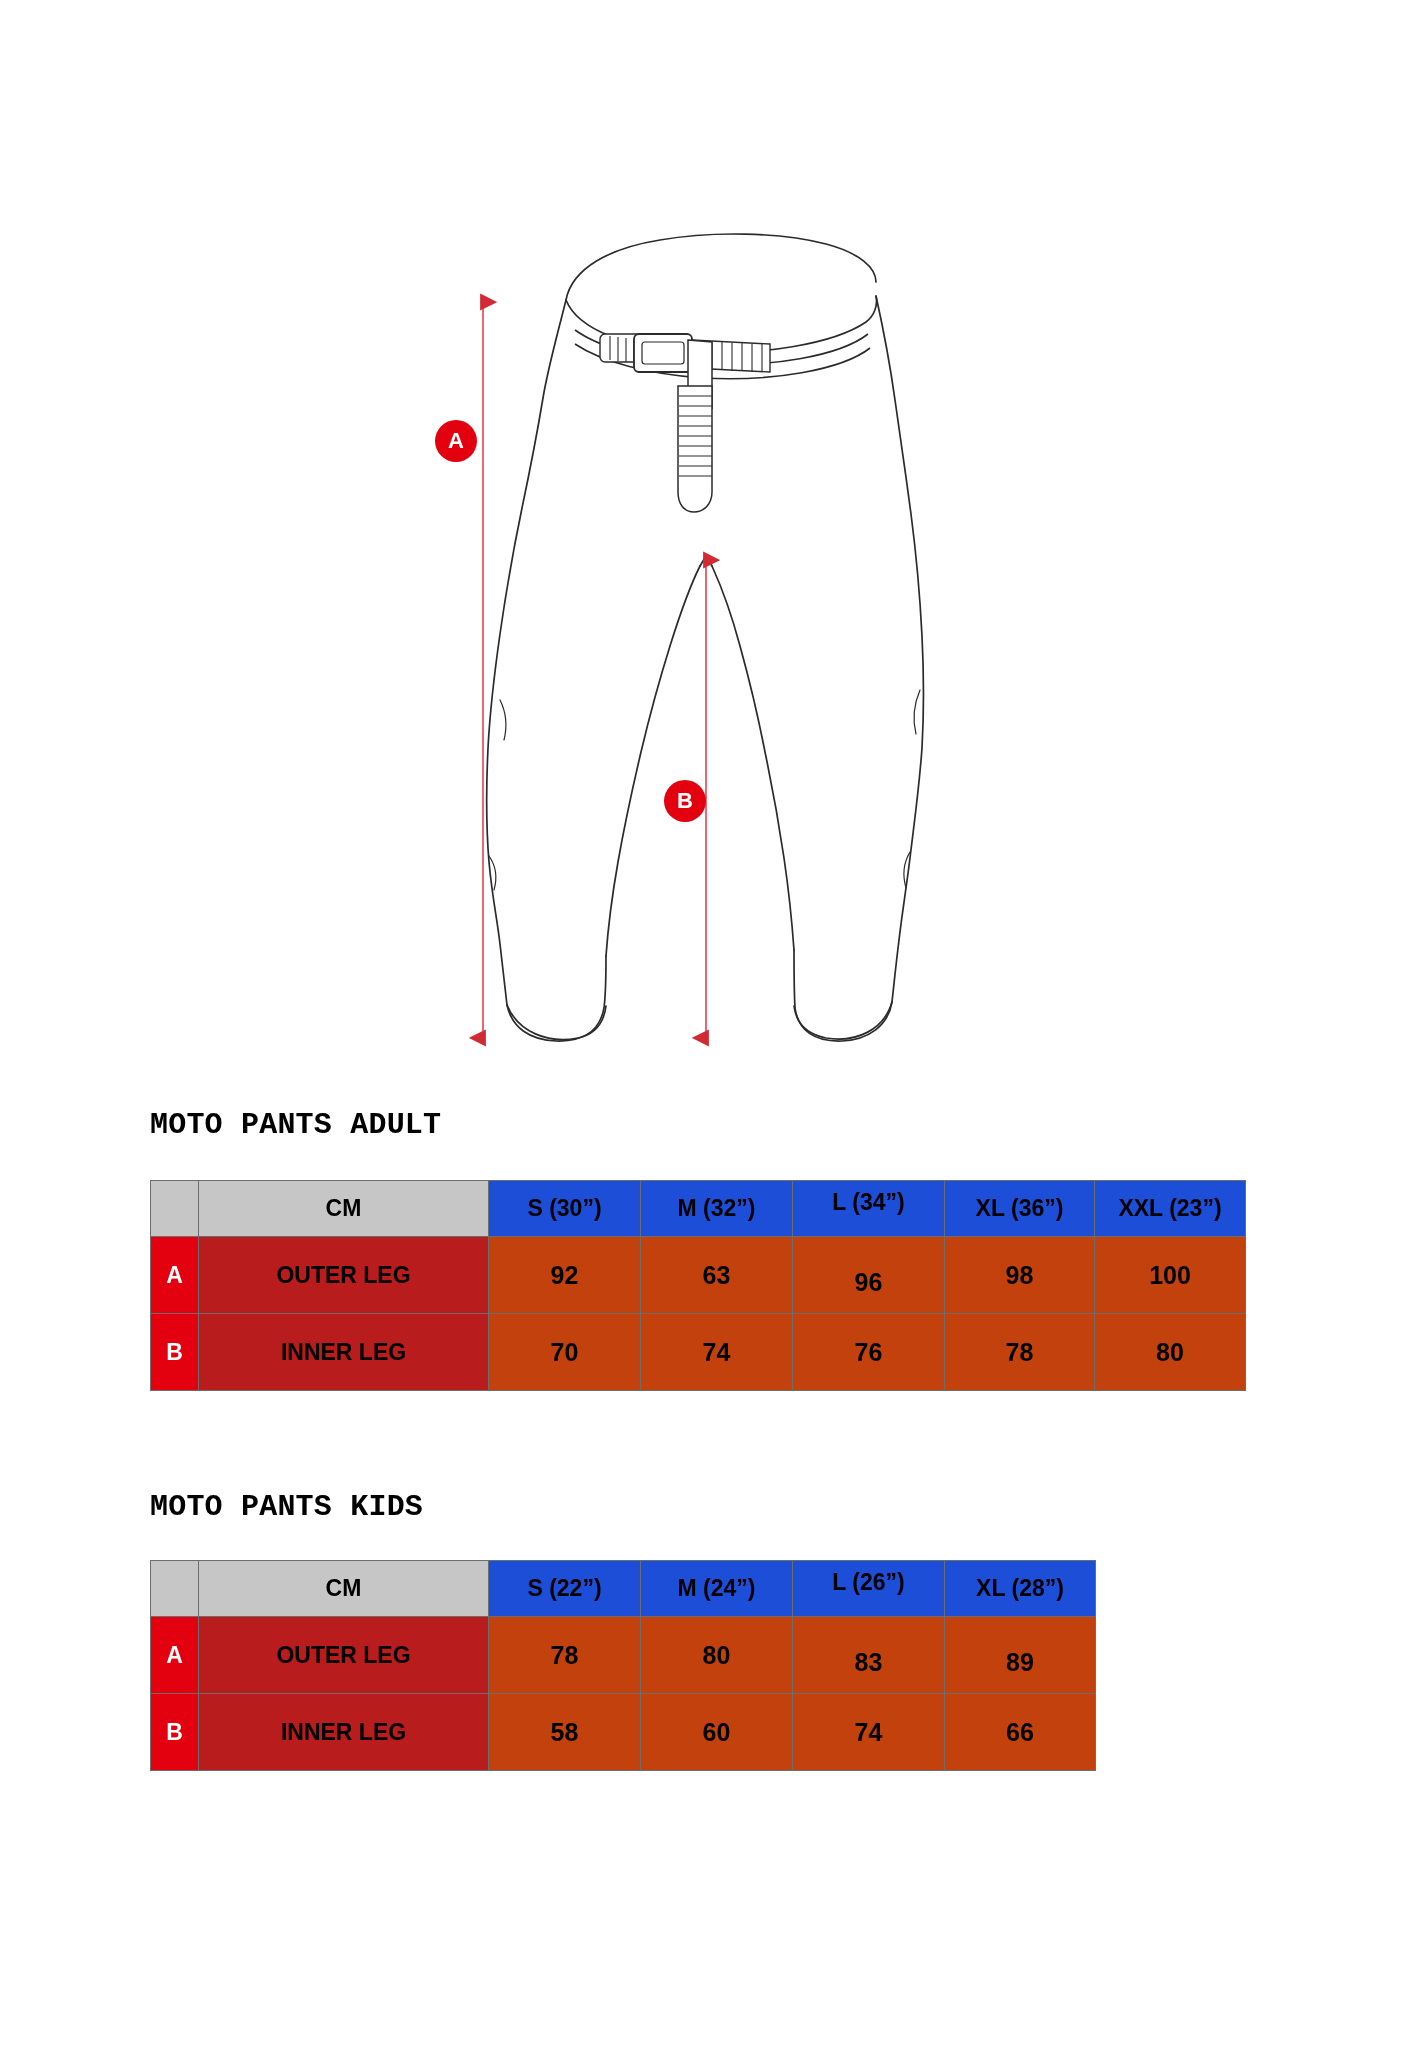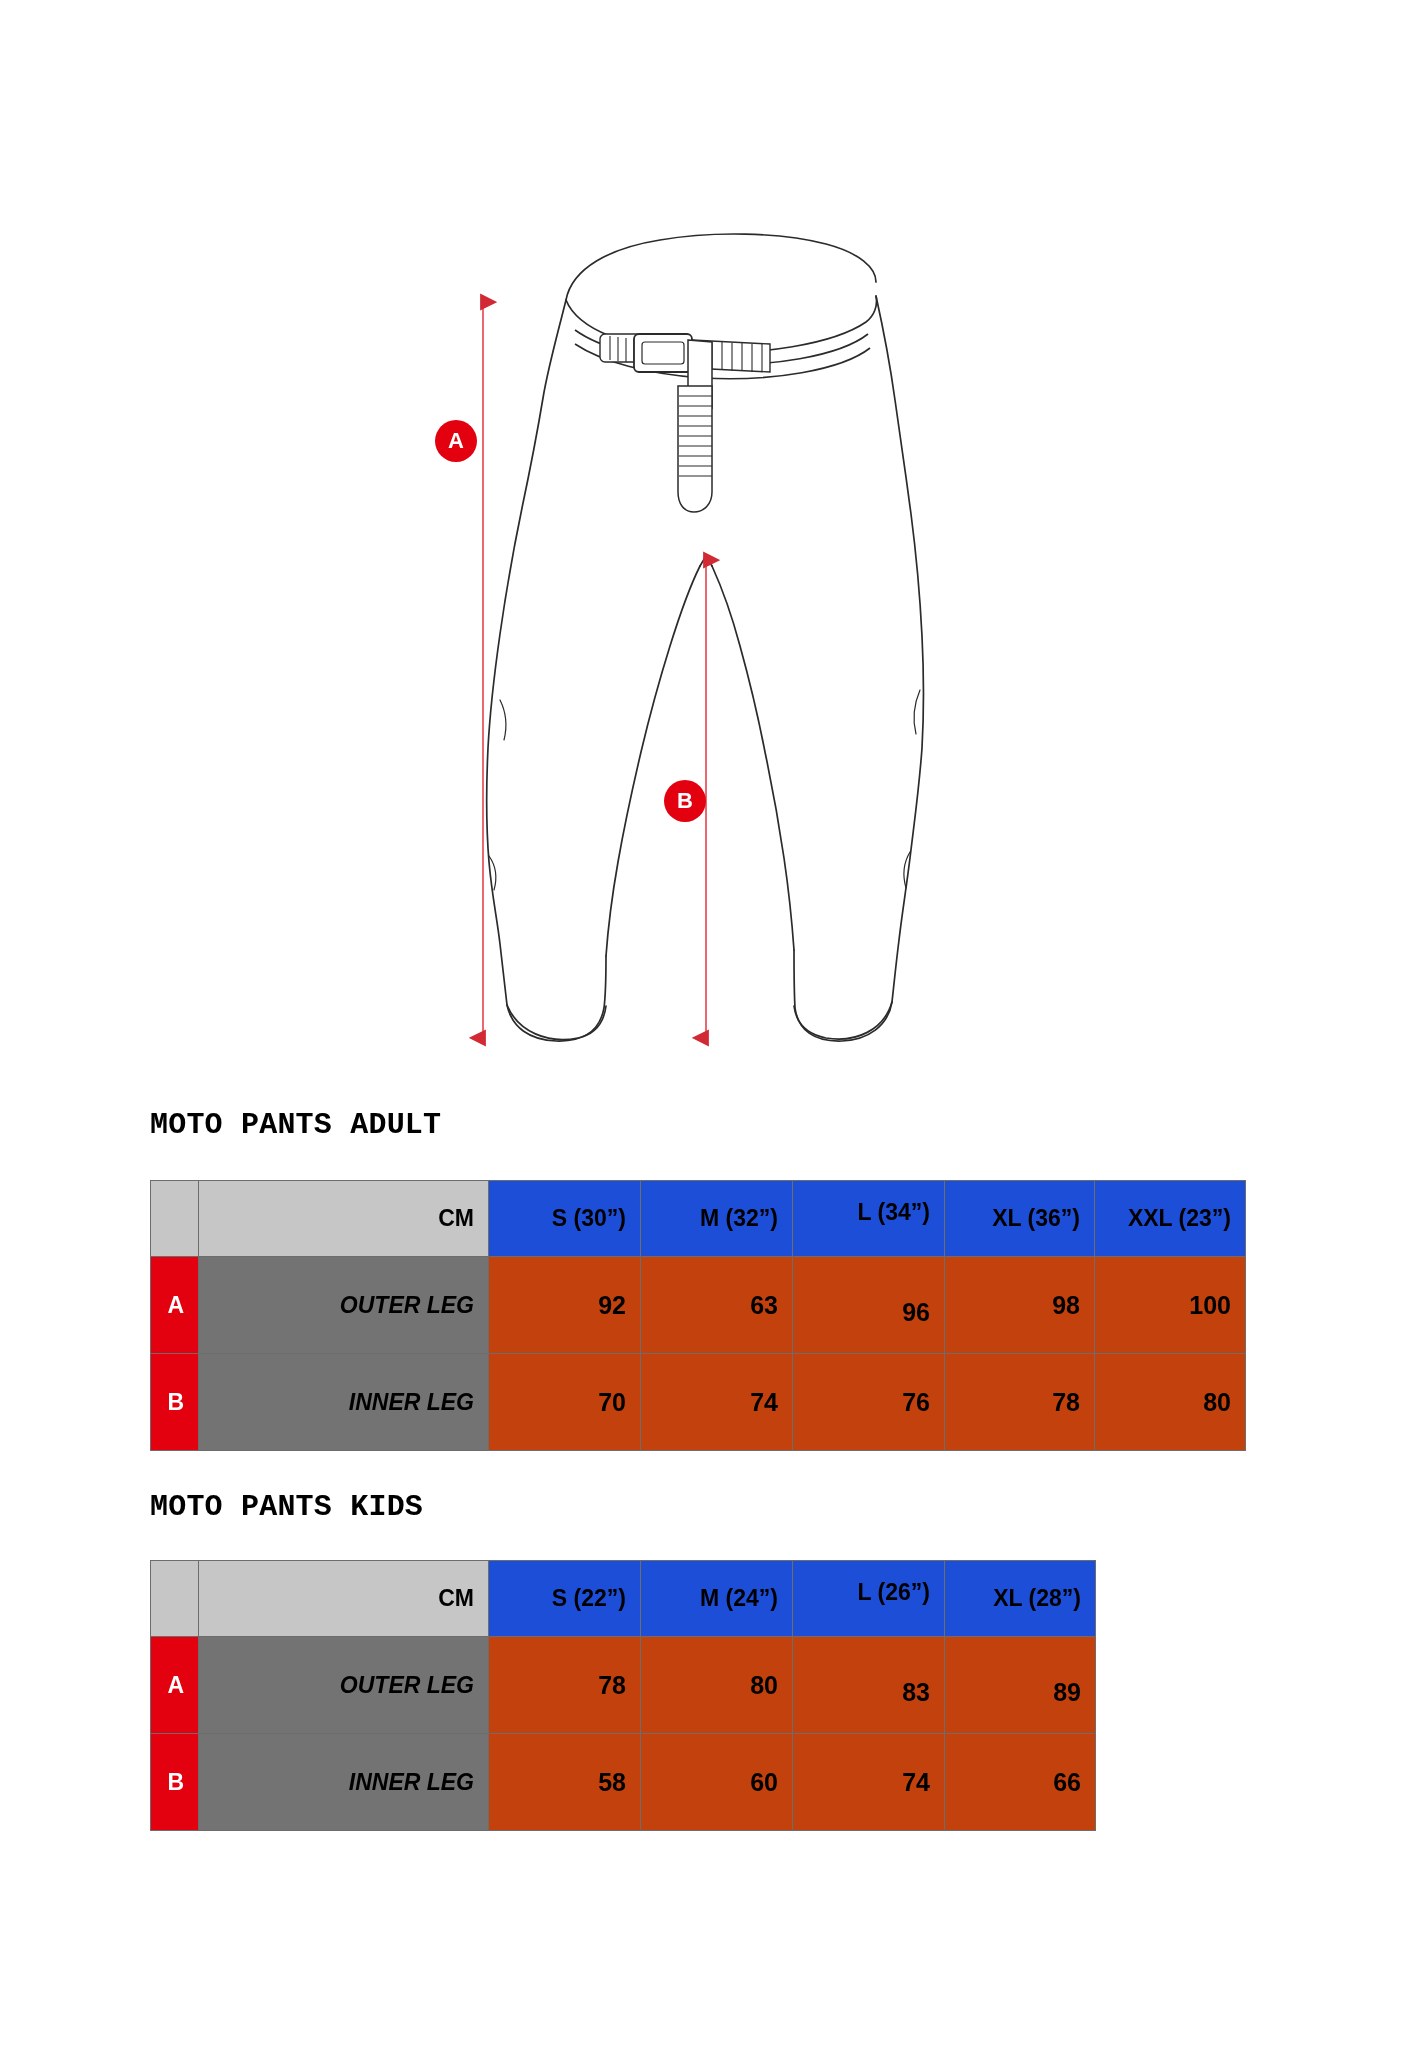--- a/index.html
+++ b/index.html
@@ -18,28 +18,28 @@
 
   
   .sect-title{position:absolute;font-size:30px;font-weight:bold;letter-spacing:.2px;
               font-family:Liberation Mono, monospace;}
   .title-adult{left:150px;top:1108px;}
   .title-kids{left:150px;top:1490px;}
 
   
   table.size{position:absolute;border-collapse:collapse;table-layout:fixed;
              font-family:"Liberation Sans",sans-serif;}
-  table.size td,table.size th{border:1px solid #6d6d6d;text-align:right;
-             font-weight:bold;padding:14px;}
+  table.size td,table.size th{border:1px solid #6d6d6d;text-align:center;
+             font-weight:bold;padding:4px;}
   .tbl-adult{left:150px;top:1180px;width:1095px;}
   .tbl-kids{left:150px;top:1560px;width:945px;}
 
   .c-ab{width:48px;background:#E3000F;color:#fff;font-size:23px;}
-  .c-lbl{width:290px;background:#737373;color:#000;font-size:23px;
-         text-align:left;padding-left:22px;font-style:italic;}
+  .c-lbl{width:290px;background:#b91c1c;color:#000;font-size:23px;
+         text-align:left;padding-left:22px;}
   .hdr{background:#1d4ed8;color:#000;font-size:23px;height:47px;}
   .hdr-blank{background:#C6C6C6;}
   .hdr-lbl{background:#C6C6C6;text-align:center;padding-left:0;}
   .cell{background:#c2410c;color:#000;font-size:25px;height:68px;}
   .raise{vertical-align:middle;position:relative;top:-7px;}
   .drop{position:relative;top:7px;}
 </style>
 </head>
 <body>
 

